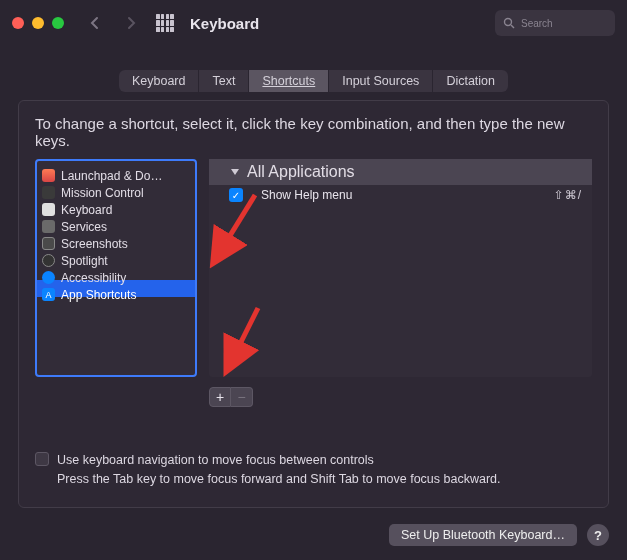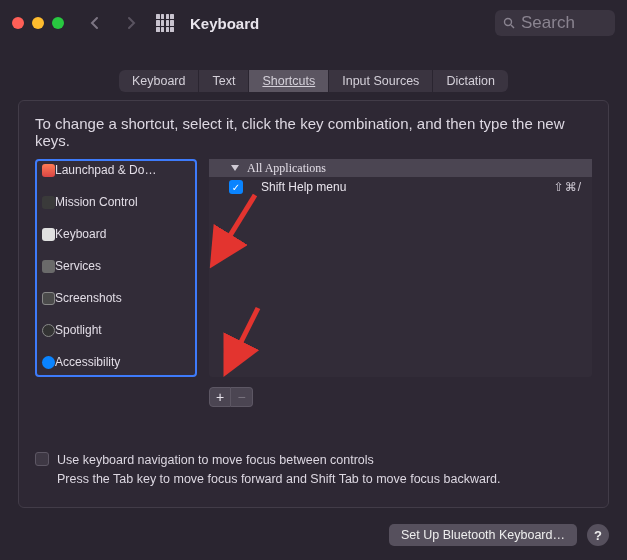--- a/index.html
+++ b/index.html
@@ -48,21 +48,21 @@
     height: 26px;
     width: 120px;
     display: flex;
     align-items: center;
     padding: 0 8px;
     gap: 6px;
     color: #8a8490;
   }
   .search input {
     background: transparent; border: none; outline: none;
-    color: #e8e4ec; font-size: 17px; width: 80px;
+    color: #e8e4ec; font-size: 10px; width: 80px;
   }
   .search input::placeholder { color: #8a8490; }
 
   .tabs-row {
     display: flex;
     justify-content: center;
     margin: 24px 0 8px 0;
   }
   .tabs {
     display: flex;
@@ -100,23 +100,24 @@
   .cat-list {
     width: 162px;
     height: 218px;
     border: 2px solid #3e7bfa;
     border-radius: 4px;
     background: #322c38;
     overflow: hidden;
   }
   .cat-item {
     display: flex;
-    align-items: flex-end;
+    align-items: flex-start;
+    gap: 6px;
     height: 17px;
-    padding: 16px 5px;
+    padding: 8px 5px;
     font-size: 12px;
     color: #e2dde6;
   }
   .cat-item.selected { background: #2463eb; color: #fff; }
   .cat-icon {
     width: 13px; height: 13px;
     border-radius: 3px;
     display: flex; align-items: center; justify-content: center;
     font-size: 9px;
     flex-shrink: 0;
@@ -131,27 +132,26 @@
   .ci-appsc { background: #0a84ff; color:#fff; }
 
   .detail {
     flex: 1;
     background: #322c38;
     border-radius: 3px;
     height: 218px;
   }
   .group-header {
     background: #4b4552;
-    height: 18px;
+    height: 26px;
     display: flex; align-items: center;
     padding-left: 22px;
-    font-size: 12px;
+    font-size: 16px;
     color: #e2dde6;
     gap: 4px;
-    font-family: Liberation Serif, serif;
   }
   .disclosure {
     width:0;height:0;
     border-left:4px solid transparent;
     border-right:4px solid transparent;
     border-top:6px solid #cfcad4;
     margin-right:4px;
   }
   .row {
     display: flex;
@@ -317,21 +317,21 @@
       </div>
     </div>
 
     <div class="detail">
       <div class="group-header">
         <div class="disclosure"></div>
         <span>All Applications</span>
       </div>
       <div class="row">
         <div class="chk">✓</div>
-        <span class="label">Shift Help menu</span>
+        <span class="label">Show Help menu</span>
         <span class="shortcut">⇧⌘/</span>
       </div>
     </div>
   </div>
 
   <div class="addremove">
     <div class="sq-btn">+</div>
     <div class="sq-btn">−</div>
   </div>
 

